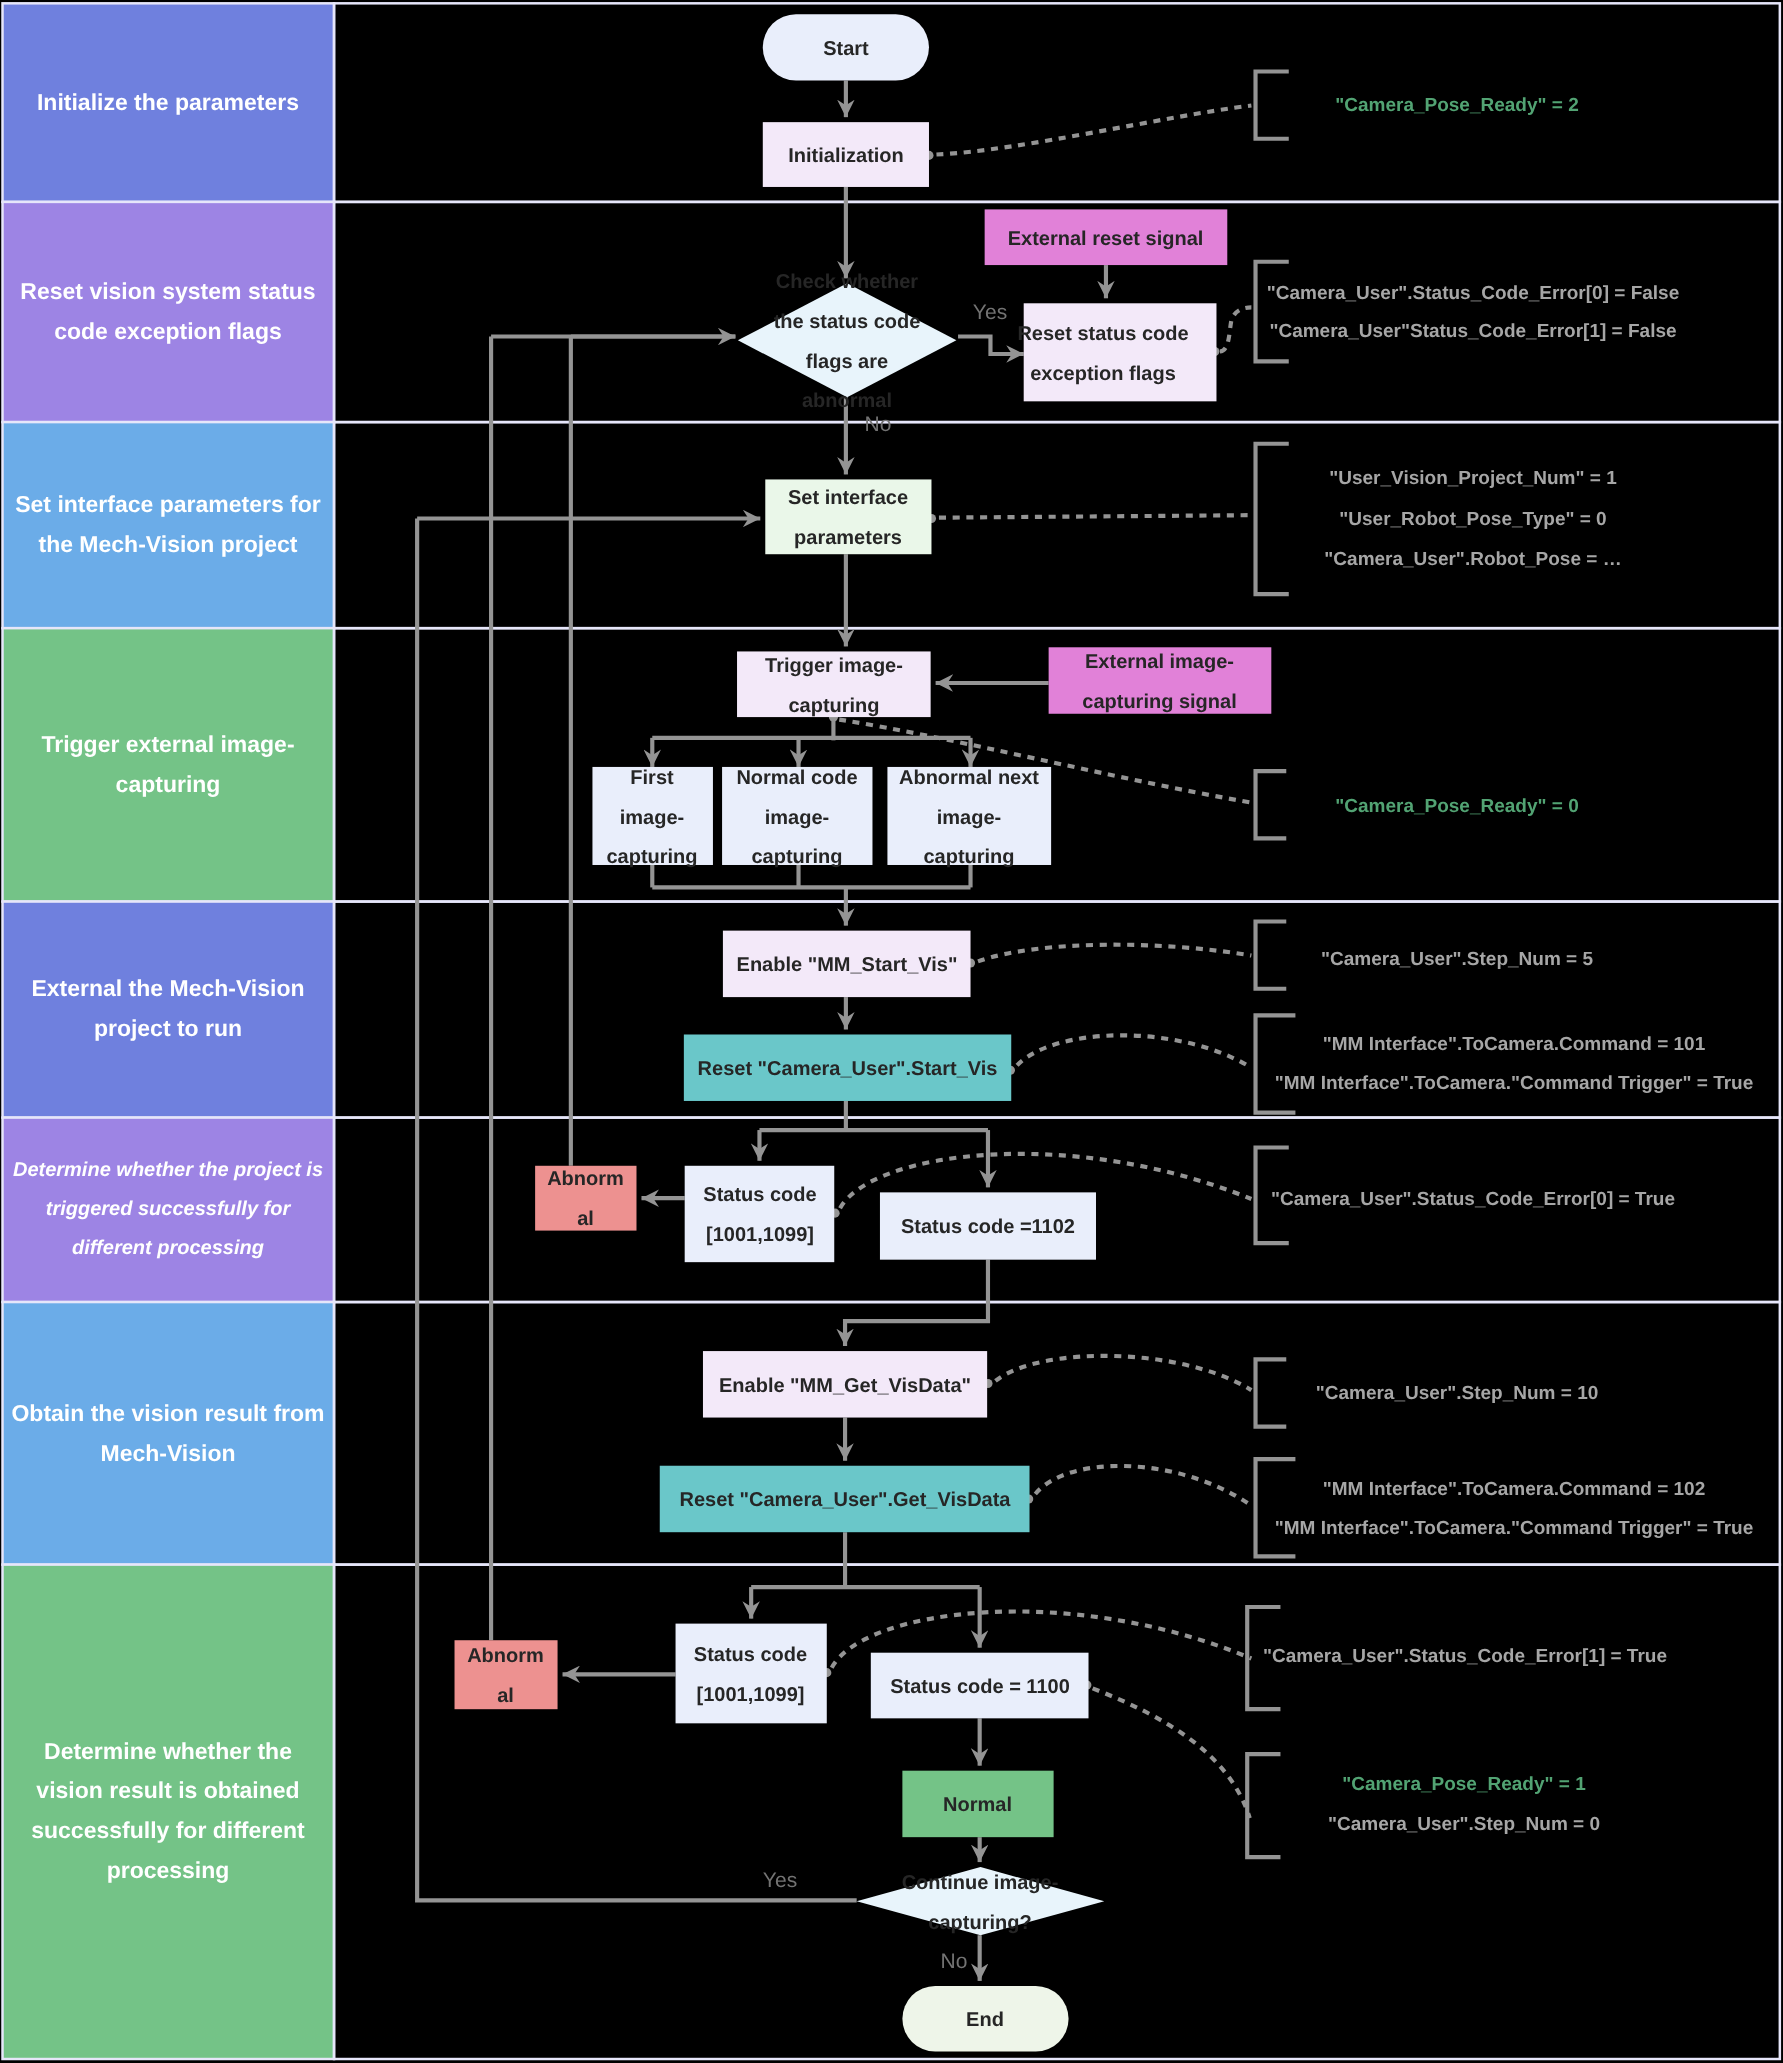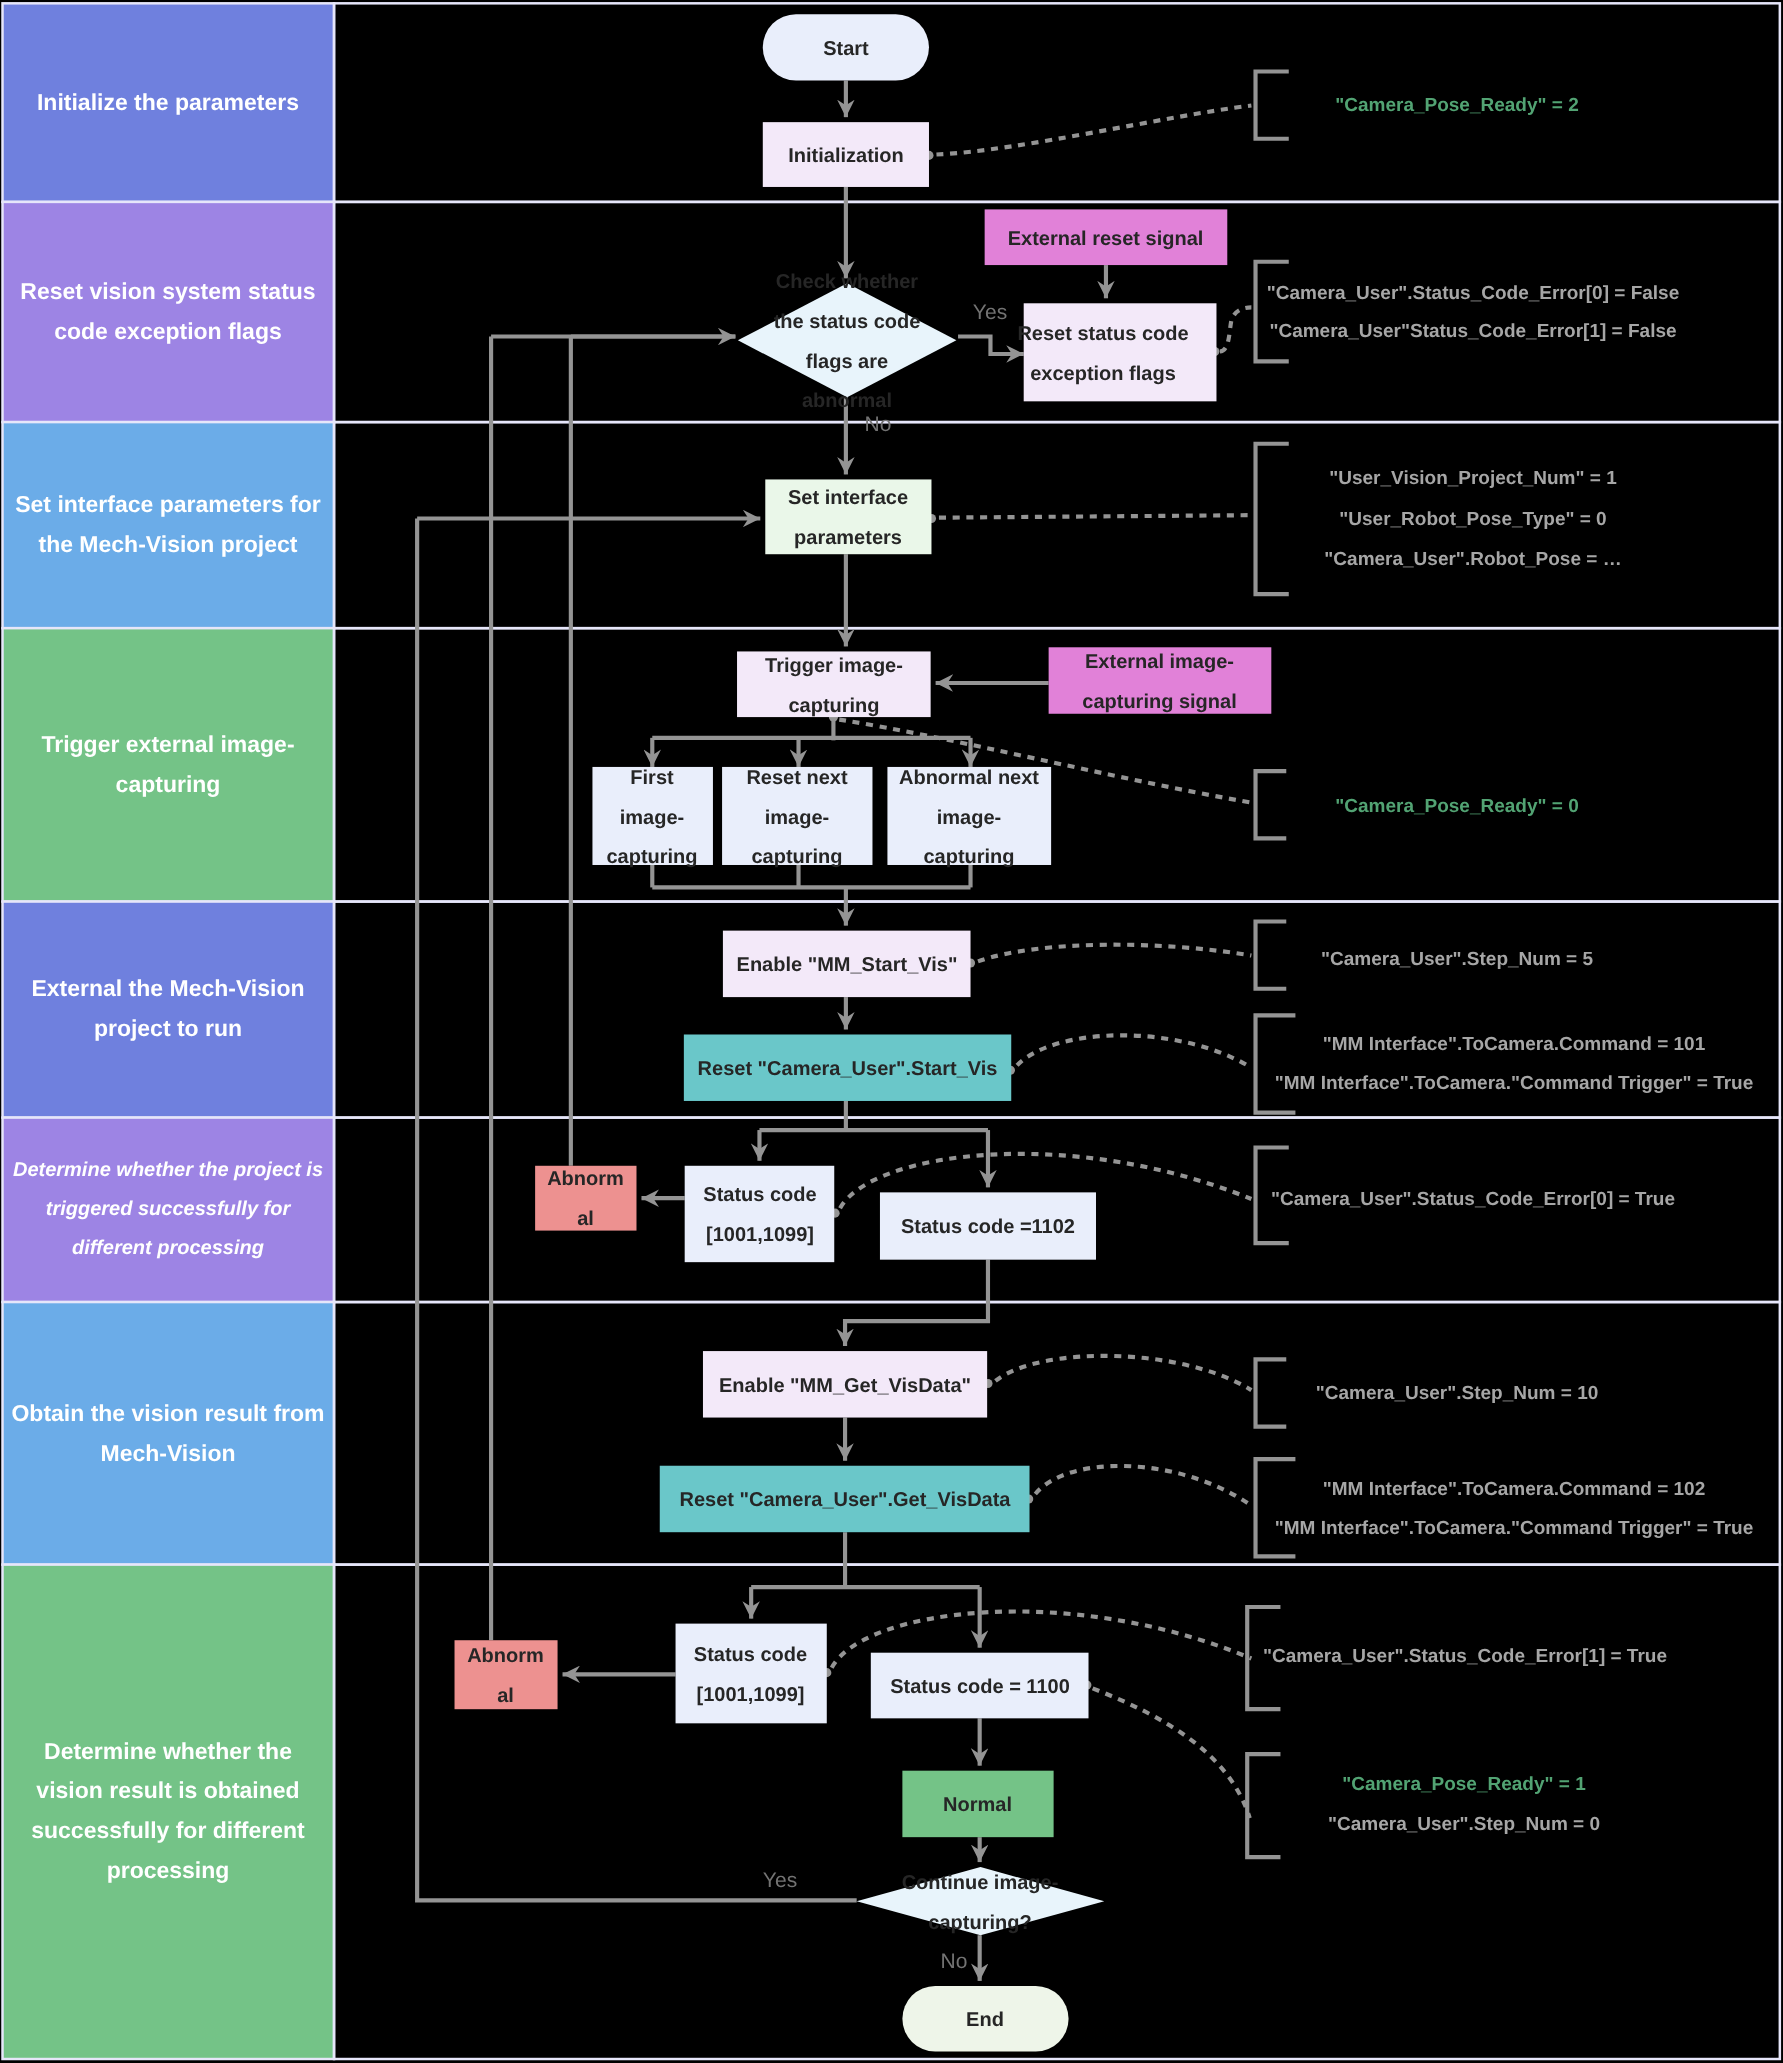--- a/index.html
+++ b/index.html
@@ -207,21 +207,21 @@
     <div class="node" style="left:1048px;top:647px;width:223px;height:66px;">
       <span>External image-</span>
       <span>capturing signal</span>
     </div>
     <div class="node" style="left:592px;top:767px;width:120px;height:98px;">
       <span>First</span>
       <span>image-</span>
       <span>capturing</span>
     </div>
     <div class="node" style="left:722px;top:767px;width:150px;height:98px;">
-      <span>Reset next</span>
+      <span>Normal code</span>
       <span>image-</span>
       <span>capturing</span>
     </div>
     <div class="node" style="left:887px;top:767px;width:164px;height:98px;">
       <span>Abnormal next</span>
       <span>image-</span>
       <span>capturing</span>
     </div>
     <div class="node" style="left:723px;top:930px;width:248px;height:66px;">
       <span>Enable "MM_Start_Vis"</span>

